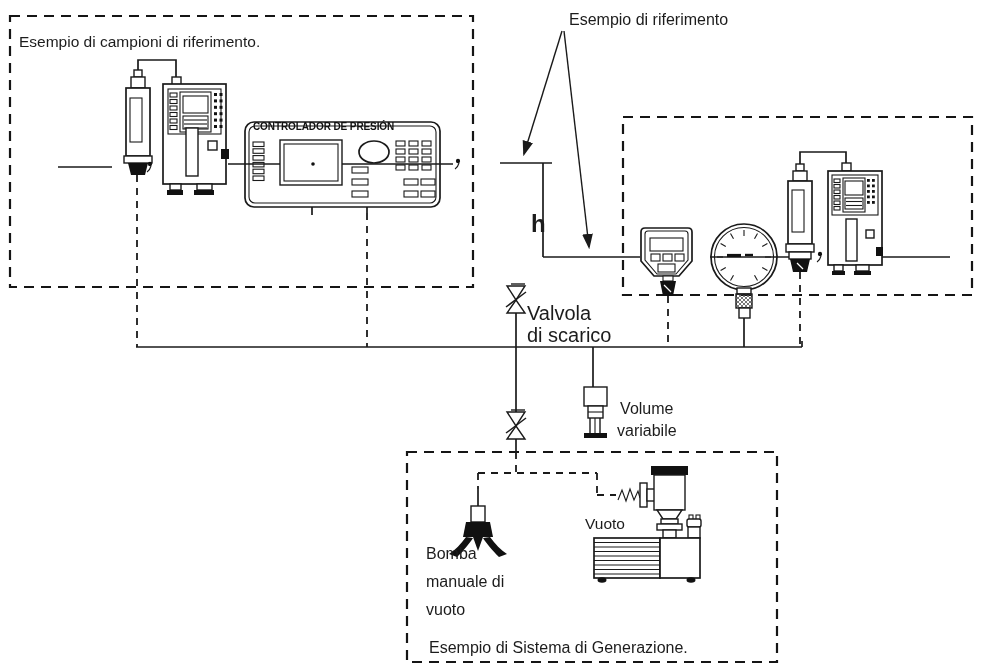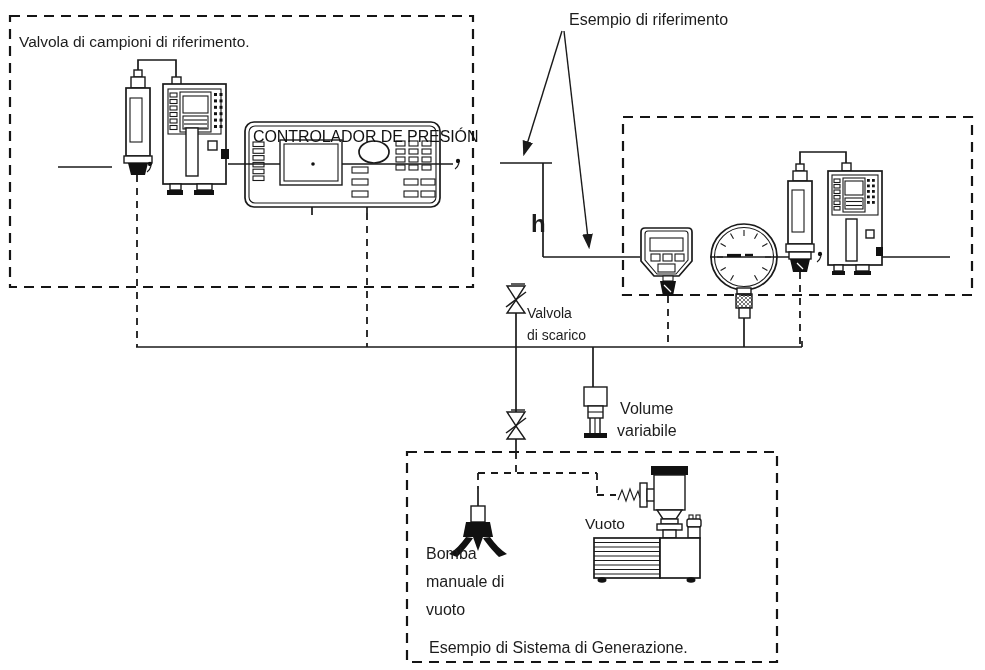--- a/index.html
+++ b/index.html
@@ -3,27 +3,27 @@
 <meta charset="utf-8">
 <style>
   html,body{margin:0;padding:0;background:#fff;}
   #stage{position:relative;width:985px;height:670px;background:#fff;overflow:hidden;
          font-family:"Liberation Sans",sans-serif;}
   #art{position:absolute;left:0;top:0;}
   .label{position:absolute;color:#1c1c1c;white-space:pre-line;line-height:1.38;}
   .lb-ref1{left:19px;top:31px;font-size:15.5px;}
   .lb-liv{left:569px;top:9px;font-size:16px;}
   .lb-ref2{left:637px;top:135px;font-size:16px;}
-  .lb-valv{left:527px;top:302px;font-size:14px;line-height:22px;}
+  .lb-valv{left:527px;top:302px;font-size:20px;line-height:22px;}
   .lb-h{left:531px;top:212px;font-size:24px;font-weight:bold;line-height:1;}
   .lb-vol{left:617px;top:398px;font-size:16px;line-height:22px;text-align:center;}
   .lb-vuoto{left:585px;top:513px;font-size:15.5px;}
   .lb-bomba{left:426px;top:540px;font-size:16px;line-height:28px;}
   .lb-gen{left:429px;top:637px;font-size:16px;text-align:center;}
-  .lb-ctrl{left:253px;top:126px;font-size:16px;font-weight:400;letter-spacing:-0.1px;color:#111;}
+  .lb-ctrl{left:253px;top:120px;font-size:10px;font-weight:700;letter-spacing:-0.1px;color:#111;}
   
   .s{stroke:#1a1a1a;fill:none;stroke-width:1.7;}
   .s15{stroke:#1a1a1a;fill:none;stroke-width:1.4;}
   .s1{stroke:#1a1a1a;fill:none;stroke-width:1.1;}
   .w{fill:#fff;stroke:#1a1a1a;stroke-width:1.7;}
   .w14{fill:#fff;stroke:#1a1a1a;stroke-width:1.4;}
   .w1{fill:#fff;stroke:#1a1a1a;stroke-width:1.1;}
   .b{fill:#111;stroke:none;}
   .dsh{stroke:#1a1a1a;fill:none;stroke-width:1.8;stroke-dasharray:7 6;}
   .box{fill:none;stroke:#151515;stroke-width:2.2;stroke-dasharray:10 7;}
@@ -313,21 +313,21 @@
   <g>
     <ellipse cx="150" cy="164" rx="2.1" ry="2.3" class="b"></ellipse>
         <path d="M151,166 q-1,4 -4,6" class="s1"></path>
     <ellipse cx="458" cy="161" rx="2.1" ry="2.3" class="b"></ellipse>
         <path d="M459,163 q-1,4 -4,6" class="s1"></path>
     <ellipse cx="820" cy="254" rx="2.1" ry="2.3" class="b"></ellipse>
         <path d="M821,256 q-1,4 -4,6" class="s1"></path>
   </g>
 </svg>
 
-<div class="label lb-ref1">Valvola di campioni di riferimento.</div>
+<div class="label lb-ref1">Esempio di campioni di riferimento.</div>
 <div class="label lb-liv">Esempio di riferimento</div>
 <div class="label lb-valv">Valvola
 di scarico</div>
 <div class="label lb-h">h</div>
 <div class="label lb-vol">Volume
 variabile</div>
 <div class="label lb-vuoto">Vuoto</div>
 <div class="label lb-bomba">Bomba
 manuale di
 vuoto</div>

